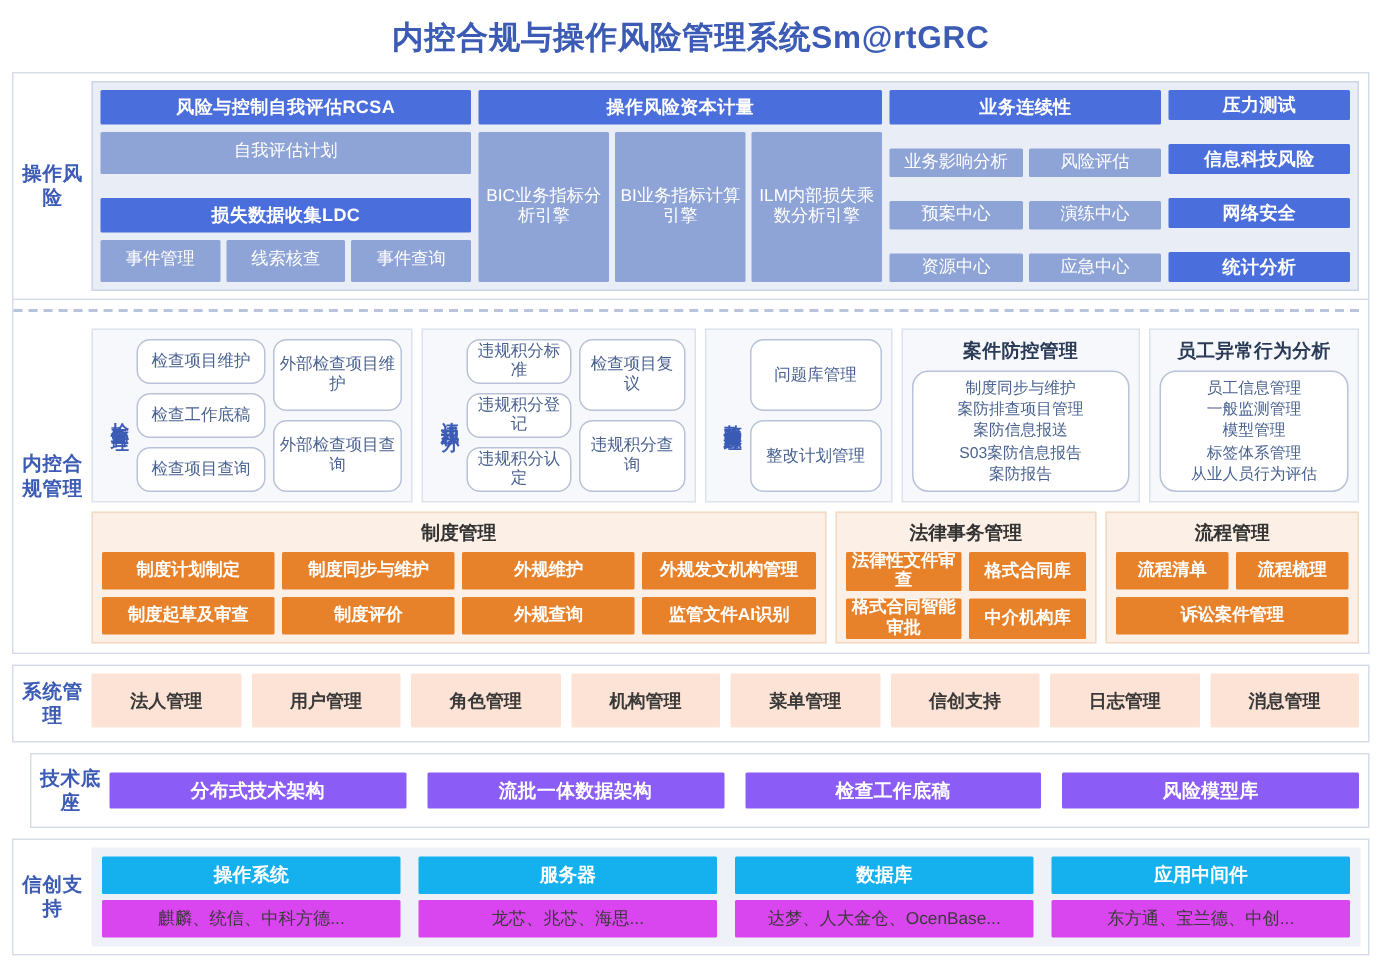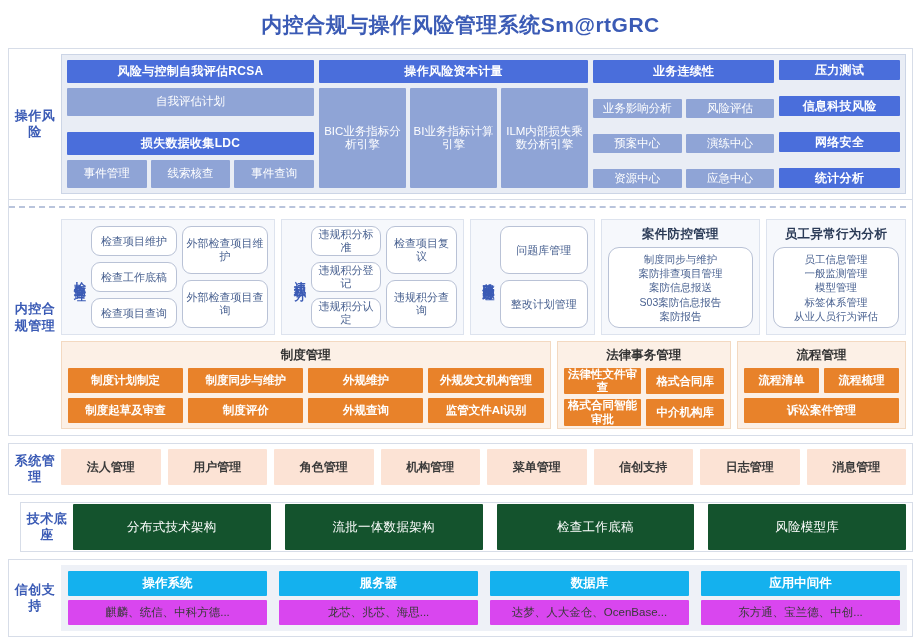--- a/index.html
+++ b/index.html
@@ -141,23 +141,23 @@
   .sysrow{display:flex;gap:7px;align-items:flex-start;height:100%;}
   .sysitem{
     background:#fce3d5;color:#3a3a3a;font-size:12px;font-weight:bold;
     flex:1;display:flex;align-items:center;justify-content:center;
     height:36px;border-radius:1px;
   }
   
   .tech-band{height:50px;margin-left:12px;}
   .techrow{display:flex;gap:14px;align-items:center;height:100%;}
   .techitem{
-    background:#14532d;color:#fff;font-size:12.5px;font-weight:normal;
+    background:#8b5cf6;color:#fff;font-size:12.5px;font-weight:bold;
     flex:1;display:flex;align-items:center;justify-content:center;
-    height:46px;border-radius:1px;letter-spacing:.3px;
+    height:24px;border-radius:1px;letter-spacing:.3px;
   }
   
   .xc-band{height:78px;}
   .xcwrap{background:#eef1f7;padding:6px 7px;height:100%;box-sizing:border-box;
           display:flex;gap:12px;}
   .xccol{flex:1;display:flex;flex-direction:column;gap:4px;}
   .xchead{
     background:#14b1ee;color:#fff;font-size:12.5px;font-weight:bold;
     height:28px;display:flex;align-items:center;justify-content:center;
     border-radius:1px;

